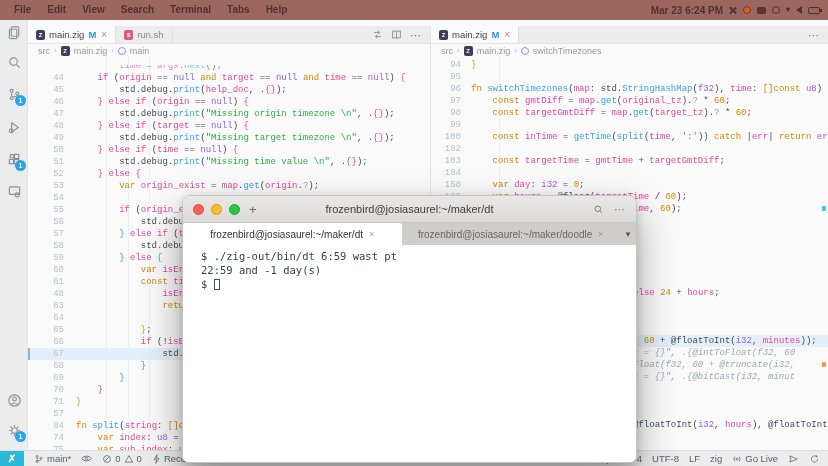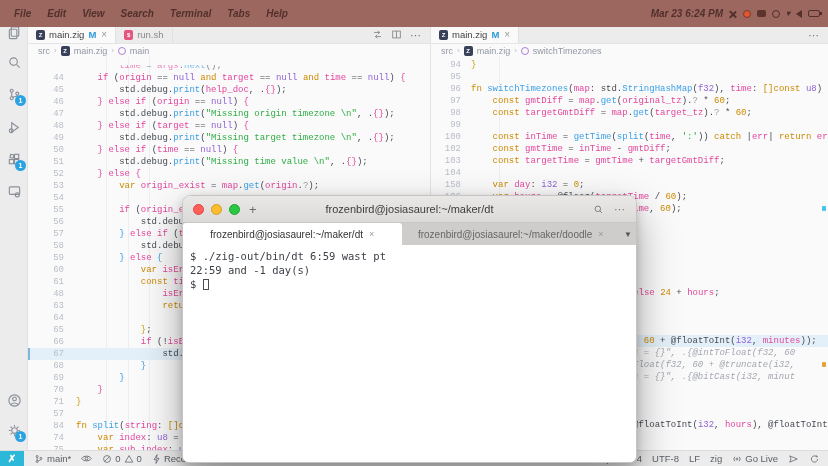--- a/index.html
+++ b/index.html
@@ -2,22 +2,22 @@
 <html style="--c-topbar: #9c675f; --c-topbar-text: #52302b; --c-accent: #2d9ad8; --c-badge: #2aa3e2; --c-remote: #2cb8d9; --c-hl: #e4f0f9; --tok-d: #464b52; --tok-p: #e2479d; --tok-o: #cc8a00; --tok-b: #3aa0e8; --tok-v: #9263d6; --tok-g: #2fad44; --tok-q: #9aa1a9; --tok-c: #a3a8b0; --tok-y: #c9a112; --t-d: #3a3f45; --t-cyan: #27aed6; --t-green: #5cb73a; --t-yellow: #cf9e22; --t-dot: #c2c7cc; --t-blue: #55aee2;"><head>
 <meta charset="utf-8">
 <style>
   :root{ --w:828px; --h:466px; }
   *{margin:0;padding:0;box-sizing:border-box;}
   html,body{width:var(--w);height:var(--h);overflow:hidden;background:#fafafa;
     font-family:"Liberation Sans", sans-serif;}
   .screen{position:absolute;inset:0;width:var(--w);height:var(--h);}
 
   
-  .topbar{position:absolute;left:0;top:0;width:100%;height:27px;background:var(--c-topbar);
-    display:flex;font-size:10px;font-weight:700;color:var(--c-topbar-text);z-index:3;font-style:italic;}
+  .topbar{position:absolute;left:0;top:0;width:100%;height:20px;background:var(--c-topbar);
+    display:flex;font-size:10px;font-weight:700;color:var(--c-topbar-text);z-index:3;}
   .menus{display:flex;height:100%;align-items:center;padding-left:6px;}
   .menus .menu{padding:0 8px;line-height:14px;cursor:default;}
   .tray{margin-left:auto;display:flex;align-items:center;gap:6px;padding-right:8px;}
   .clock{font-weight:700;}
   .ticon{display:inline-block;}
   .ti-bell{width:8px;height:8px;position:relative;}
   .ti-bell::before,.ti-bell::after{content:"";position:absolute;left:3px;top:0;width:1.5px;height:9px;background:var(--c-topbar-text);}
   .ti-bell::before{transform:rotate(45deg);} .ti-bell::after{transform:rotate(-45deg);}
   .ti-dot{width:8px;height:8px;border-radius:50%;background:#e2572c;border:1px solid #7c382f;}
   .ti-cam{width:9px;height:7px;border-radius:2px;background:#5d332e;}
@@ -91,21 +91,21 @@
   .tplus{margin-left:9px;color:#6b6b6b;font-size:13px;line-height:13px;}
   .ttext{position:absolute;left:0;right:0;text-align:center;font-size:11px;color:#3c3c3c;pointer-events:none;}
   .tt-right{margin-left:auto;display:flex;gap:10px;align-items:center;padding-right:10px;color:#6b6b6b;}
   .tt-right svg{stroke:#6b6b6b;fill:none;stroke-width:1.2;}
   .ttabs{height:22px;background:#cfcdcb;display:flex;align-items:stretch;font-size:10px;color:#666;}
   .ttab{flex:1;display:flex;align-items:center;justify-content:center;gap:6px;padding:0 6px;
     white-space:nowrap;overflow:hidden;}
   .ttab.active{background:#fff;color:#333;border-radius:3px 3px 0 0;}
   .ttab .tclose{color:#999;font-size:9px;}
   .tcaret{width:16px;display:flex;align-items:center;justify-content:center;color:#555;font-size:8px;}
-  .tbody{position:absolute;left:0;right:0;top:49px;bottom:0;background:#fff;padding:4px 7px;
+  .tbody{position:absolute;left:0;right:0;top:49px;bottom:0;background:#fff;padding:4px 18px;
     font-family:"DejaVu Sans Mono", monospace;font-size:10.5px;line-height:14px;color:var(--t-d);}
   .trow{white-space:pre;}
   .tk-td{color:var(--t-d);} .tk-tc{color:var(--t-cyan);font-weight:700;}
   .tk-tg{color:var(--t-green);font-weight:700;} .tk-ty{color:var(--t-yellow);font-weight:700;}
   .tk-tdot{color:var(--t-dot);} .tk-tb{color:var(--t-blue);}
   .tcursor{display:inline-block;width:6px;height:11px;border:1.2px solid #4a4f55;vertical-align:-2px;}
 
   
   .statusbar{position:absolute;left:0;top:450px;width:100%;height:16px;background:#ececec;border-top:1px solid #ddd;
     display:flex;align-items:center;font-size:9.5px;color:#5a5f66;z-index:5;}
@@ -423,21 +423,20 @@
         <div class="crow">
           <span class="gut">99</span>
           <span class="ctext"></span>
         </div>
         <div class="crow">
           <span class="gut">100</span>
           <span class="ctext"><span class="tk-d">    </span><span class="tk-o">const</span><span class="tk-p"> inTime</span><span class="tk-d"> = </span><span class="tk-b">getTime</span><span class="tk-d">(</span><span class="tk-b">split</span><span class="tk-d">(</span><span class="tk-p">time</span><span class="tk-d">, </span><span class="tk-g">':'</span><span class="tk-d">)) </span><span class="tk-o">catch</span><span class="tk-d"> |</span><span class="tk-p">err</span><span class="tk-d">| </span><span class="tk-o">return</span><span class="tk-d"> </span><span class="tk-p">err</span></span>
         </div>
         <div class="crow">
           <span class="gut">102</span>
-          <span class="ctext"><span class="tk-d">    </span><span class="tk-o">const</span><span class="tk-p"> gmtTime</span><span class="tk-d"> = </span><span class="tk-p">inTime</span><span class="tk-d"> - </span><span class="tk-p">gmtDiff</span><span class="tk-d">;</span></span>
         </div>
         <div class="crow">
           <span class="gut">103</span>
           <span class="ctext"><span class="tk-d">    </span><span class="tk-o">const</span><span class="tk-p"> targetTime</span><span class="tk-d"> = </span><span class="tk-p">gmtTime</span><span class="tk-d"> + </span><span class="tk-p">targetGmtDiff</span><span class="tk-d">;</span></span>
         </div>
         <div class="crow">
           <span class="gut">104</span>
           <span class="ctext"></span>
         </div>
         <div class="crow">

